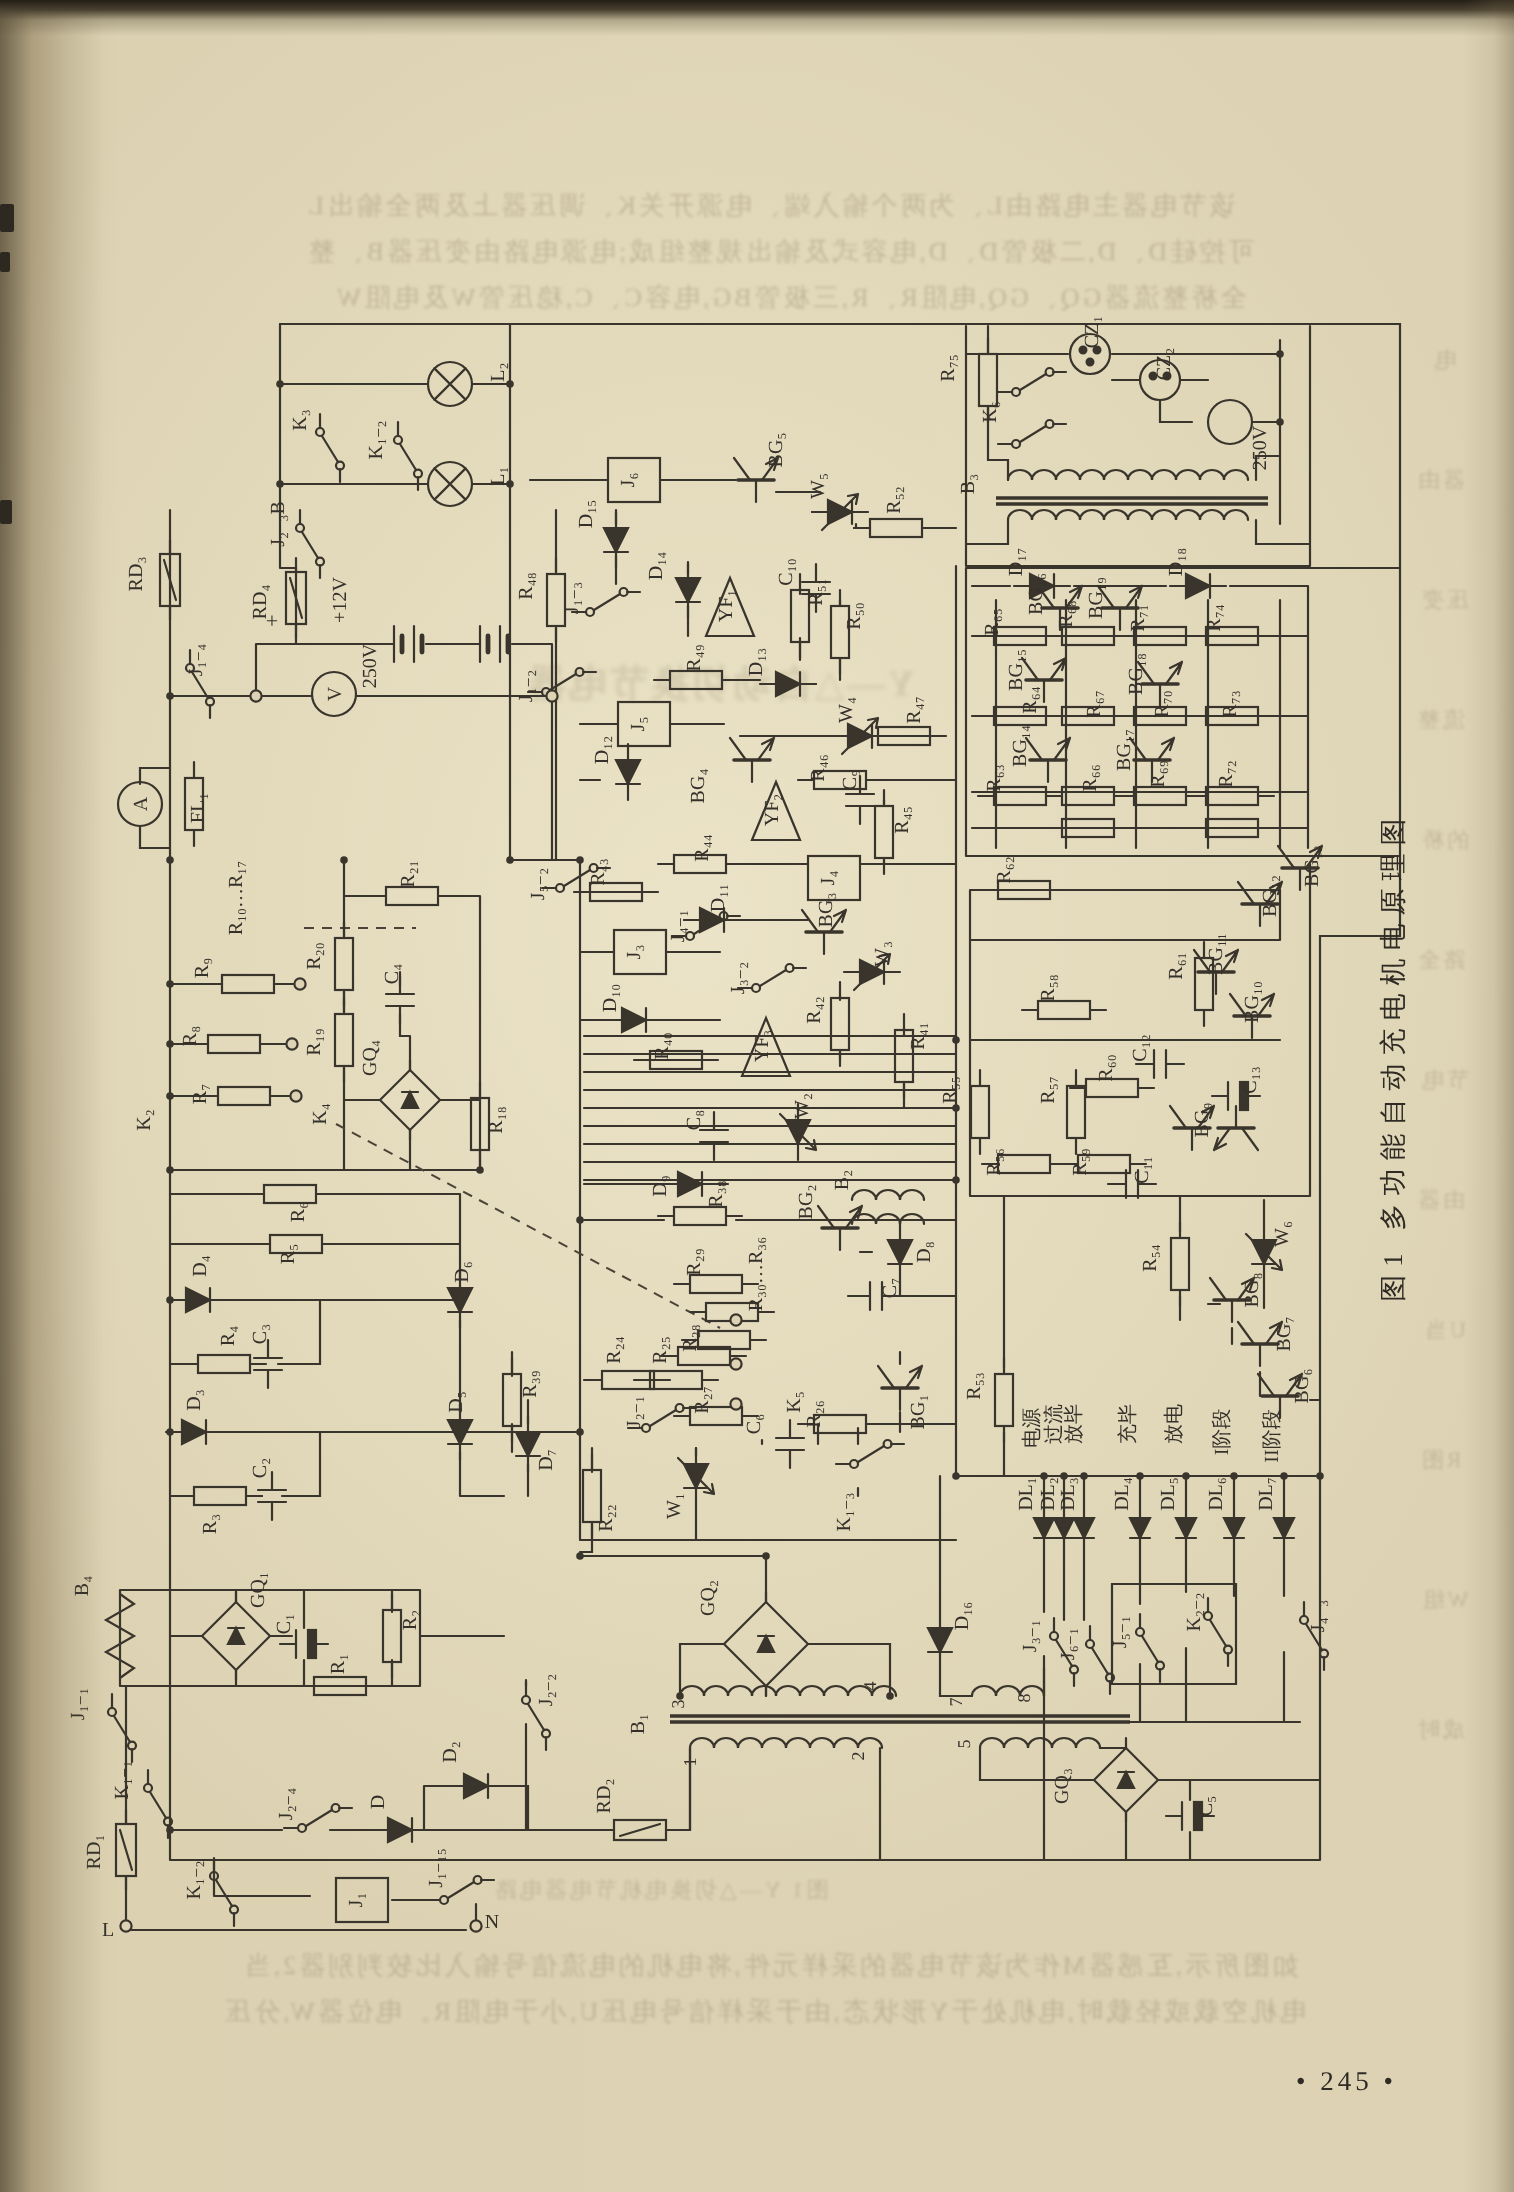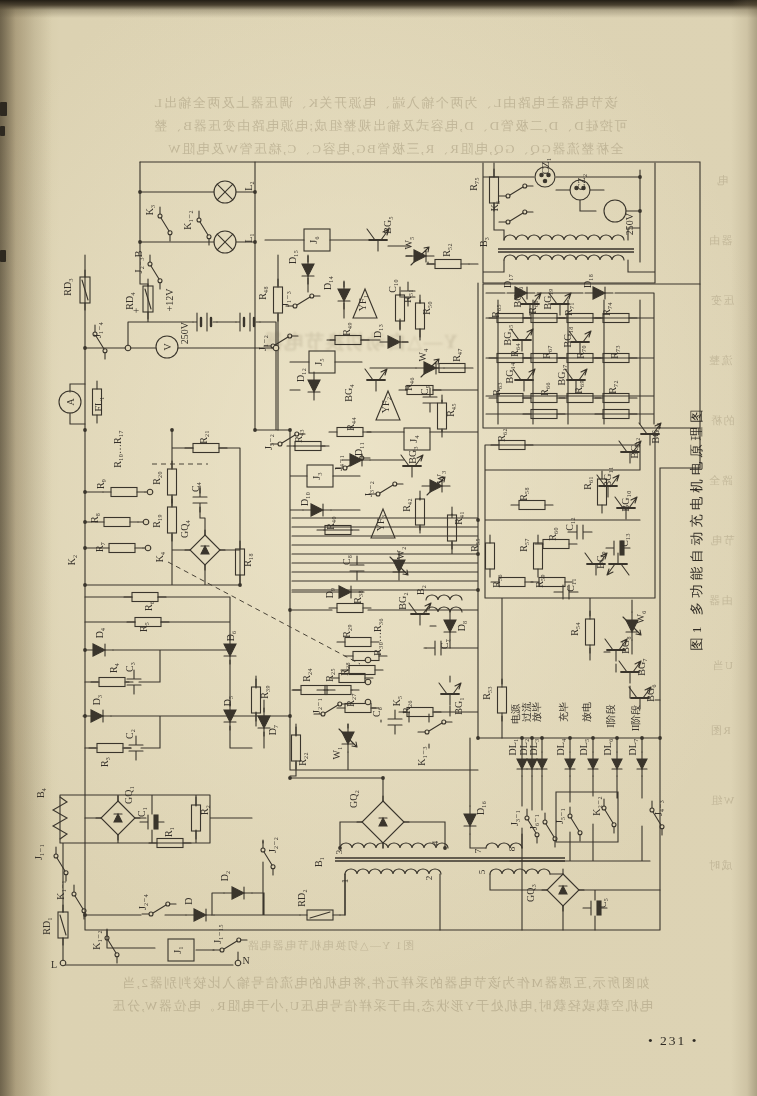--- a/index.html
+++ b/index.html
@@ -1179,14 +1179,14 @@
         <text x="317" y="240" class="lbl" font-size="10" text-anchor="middle" transform="rotate(-90 317 240)">J₆</text>
         <text x="322" y="362" class="lbl" font-size="10" text-anchor="middle" transform="rotate(-90 322 362)">J₅</text>
         <text x="417" y="439" class="lbl" font-size="10" text-anchor="middle" transform="rotate(-90 417 439)">J₄</text>
         <text x="320" y="476" class="lbl" font-size="10" text-anchor="middle" transform="rotate(-90 320 476)">J₃</text>
         <text x="181" y="950" class="lbl" font-size="10" text-anchor="middle" transform="rotate(-90 181 950)">J₁</text>
       </g>
   </svg>
 
   <div class="caption-vert" style="left:697px;top:528px;">图1  多功能自动充电机电原理图</div>
 
-  <div class="page-number" style="left:648px;top:1033px;">• 231 •</div>
+  <div class="page-number" style="left:648px;top:1033px;">• 245 •</div>
 </div>
 
 </body></html>

